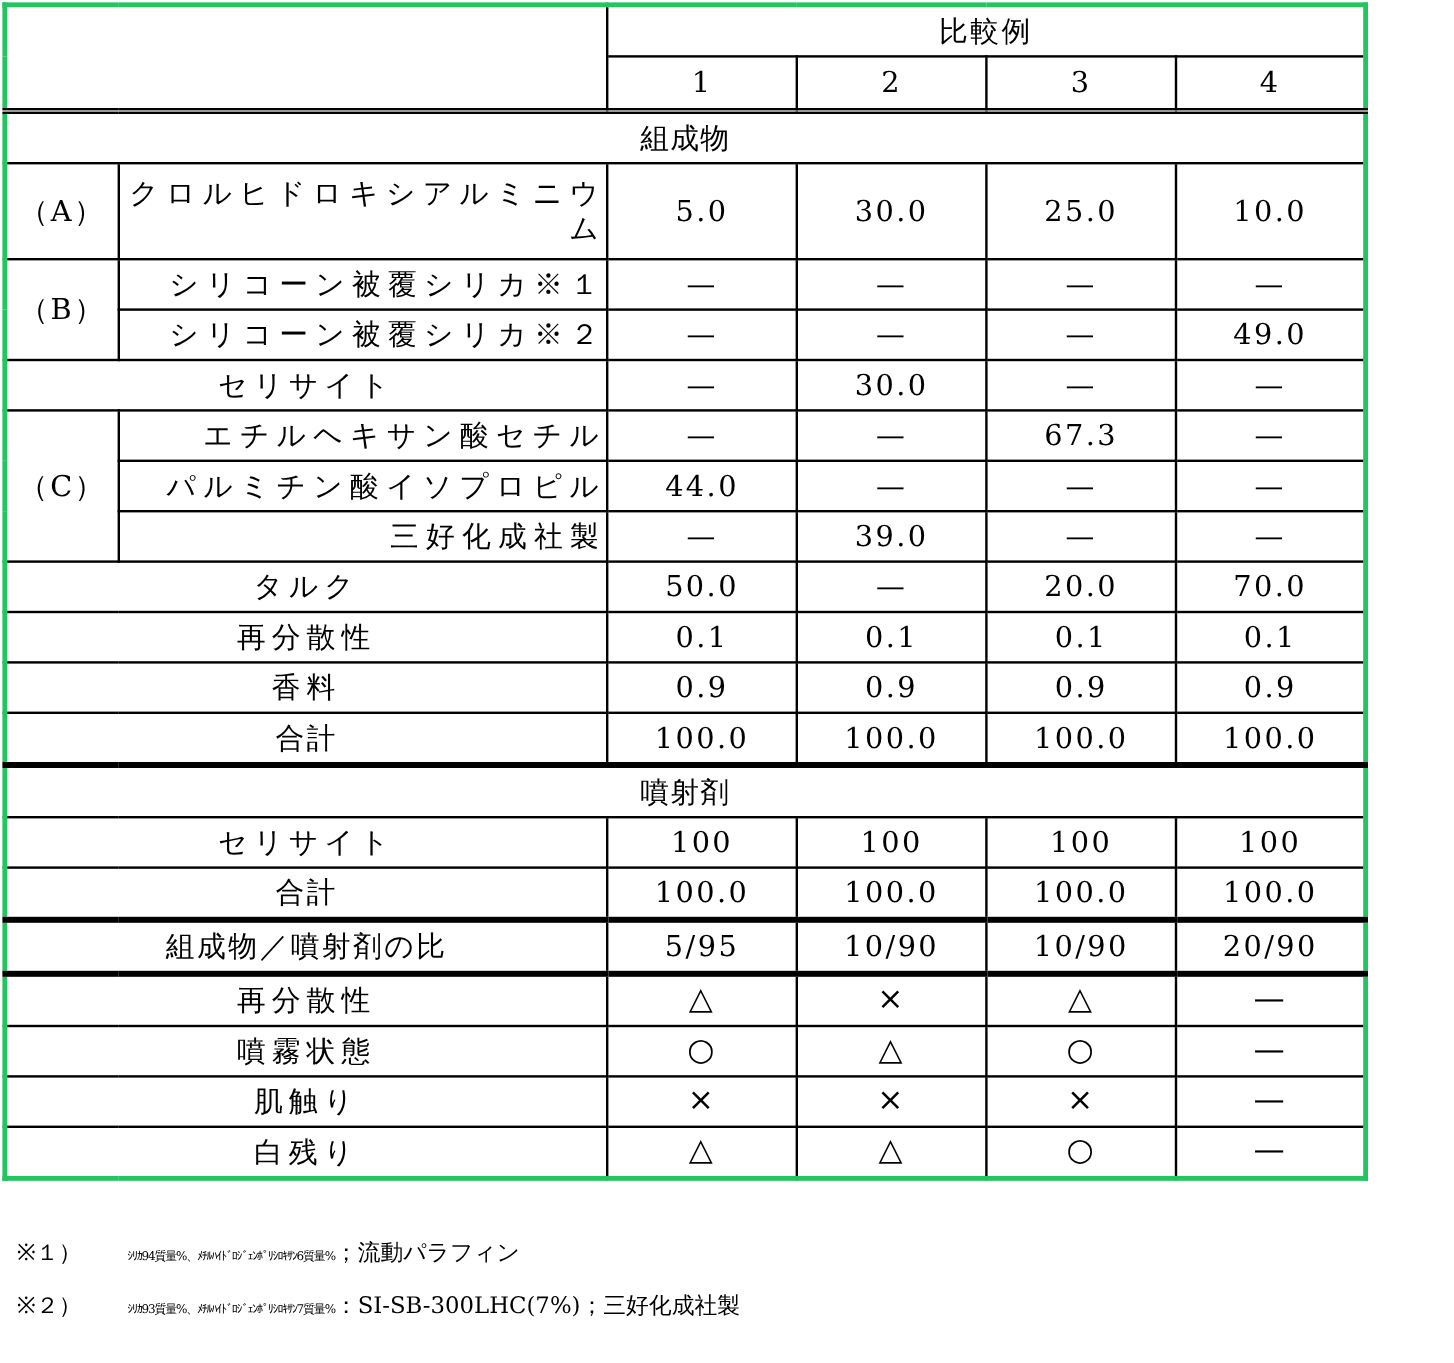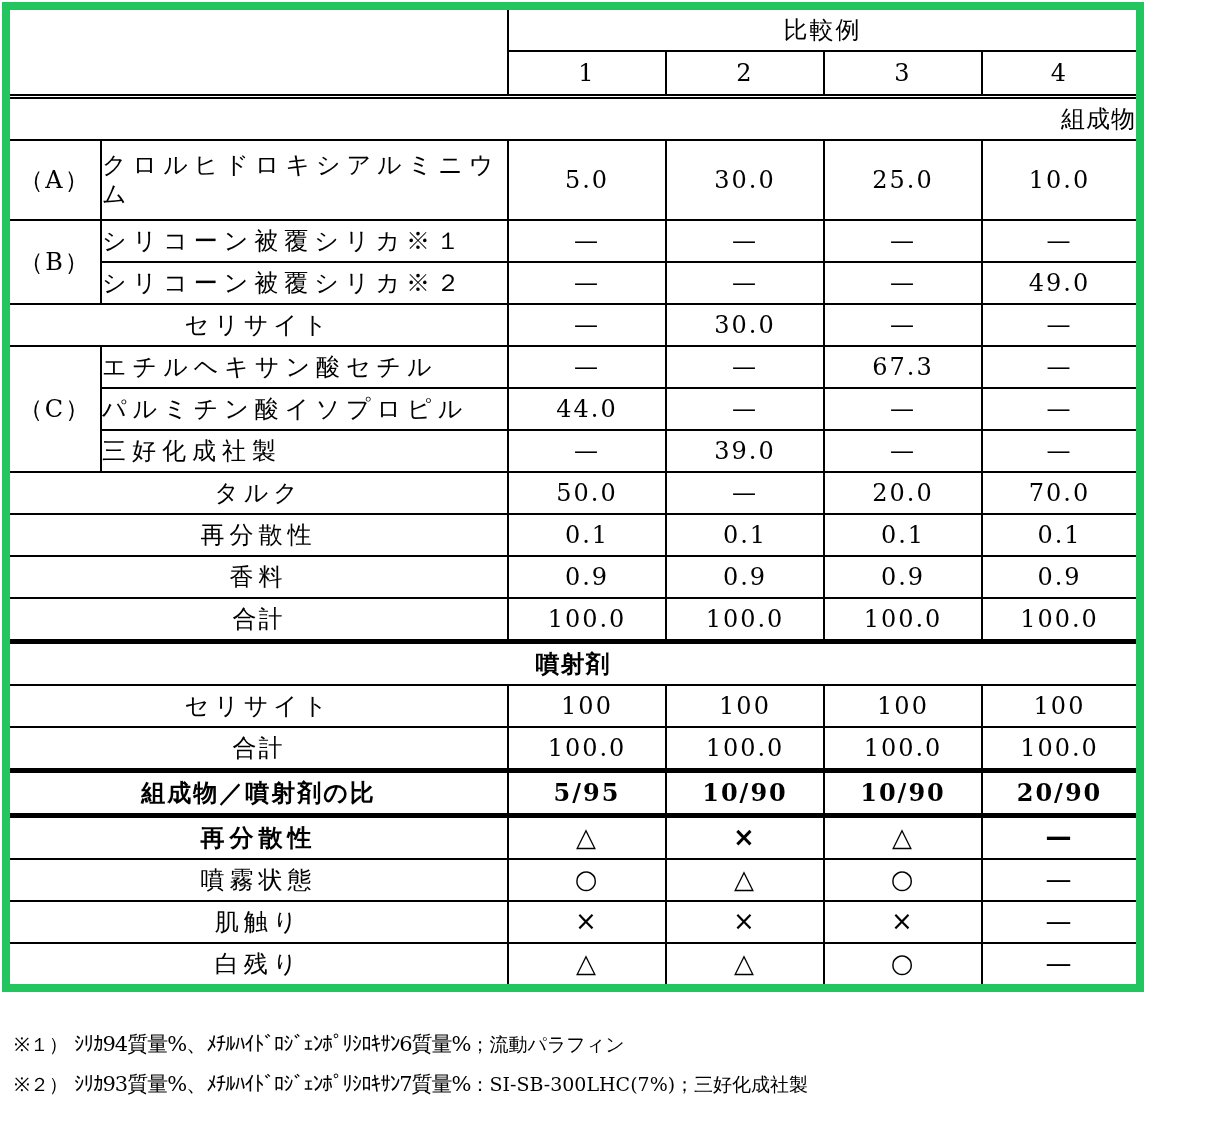--- a/index.html
+++ b/index.html
@@ -5,48 +5,48 @@
     html, body { margin: 0; padding: 0; background: #ffffff; }
     body {
       width: 1212px; height: 1136px; position: relative; overflow: hidden;
       font-family: "DejaVu Serif", "Liberation Serif", serif;
       color: #000;
     }
     table.main {
       position: absolute; left: 2px; top: 2px;
       width: 1138px;
       border-collapse: collapse;
-      border: 8px solid #22c55e;
+      border: 4px solid #22c55e;
       table-layout: fixed;
       font-size: 24px;
     }
     table.main td {
       border: 2px solid #000;
       padding: 0;
       height: 40px;
       vertical-align: middle;
       line-height: 1.2;
     }
     td.num { text-align: center; letter-spacing: 2px; }
     td.label { text-align: center; padding-left: 12px; letter-spacing: 5px; }
-    td.sublabel { text-align: left; padding-left: 12px; letter-spacing: 6px; }
+    td.sublabel { text-align: right; padding-left: 12px; letter-spacing: 6px; }
     td.center { text-align: center; letter-spacing: 2px; }
     td.section { text-align: center; height: 40px; letter-spacing: 1px; }
-    tr.double-top td { border-top: 5px double #000; text-align: right; }
-    tr.thick-top td { border-top: 5px solid #000; font-weight: bold; }
+    tr.double-top td { border-top: 5px double #000; }
+    tr.thick-top td { border-top: 5px solid #000; }
     tr.head1 td { height: 40px; }
     tr.head2 td { height: 42px; }
     tr.rowA td { height: 78px; }
     .sym { font-family: "DejaVu Sans", sans-serif; font-size: 26px; }
     .footnotes {
       position: absolute; left: 14px; top: 1024px;
       font-size: 19px; line-height: 40px;
       font-family: "DejaVu Serif", "Liberation Serif", serif;
     }
-    .fn-small { font-size: 21px; letter-spacing: -1px; }
+    .fn-small { font-size: 10px; letter-spacing: -1px; margin-left: 32px; }
   </style>
 </head>
 <body>
 
 <table class="main">
   <colgroup>
     <col style="width:95px">
     <col style="width:407px">
     <col style="width:158px">
     <col style="width:158px">

